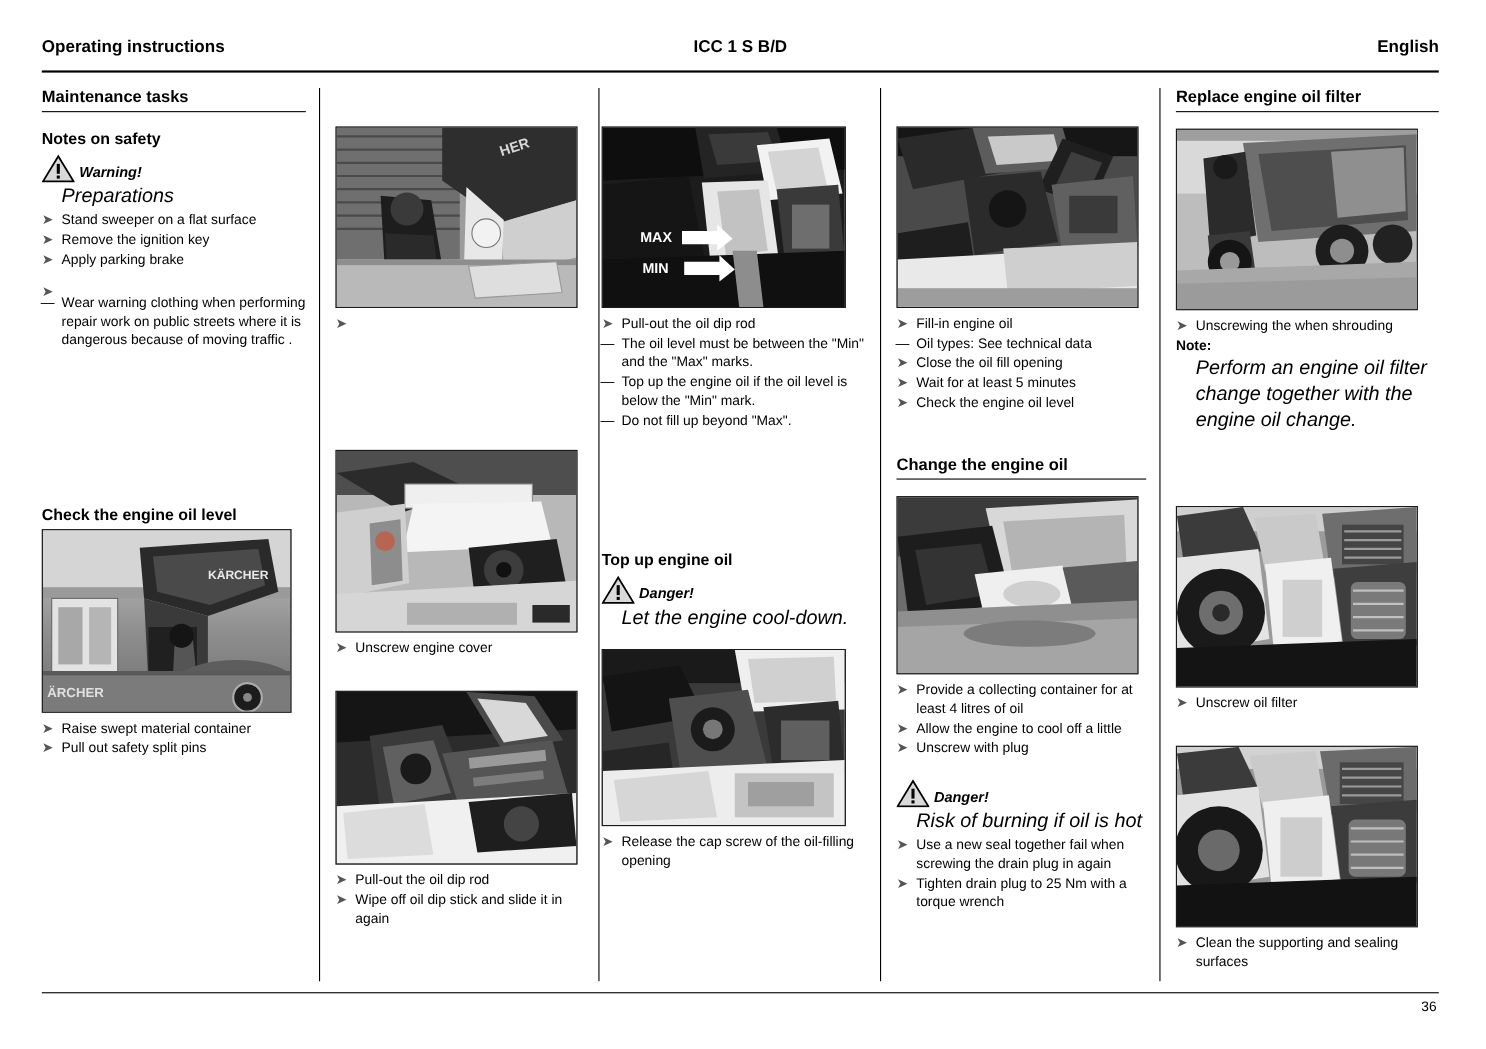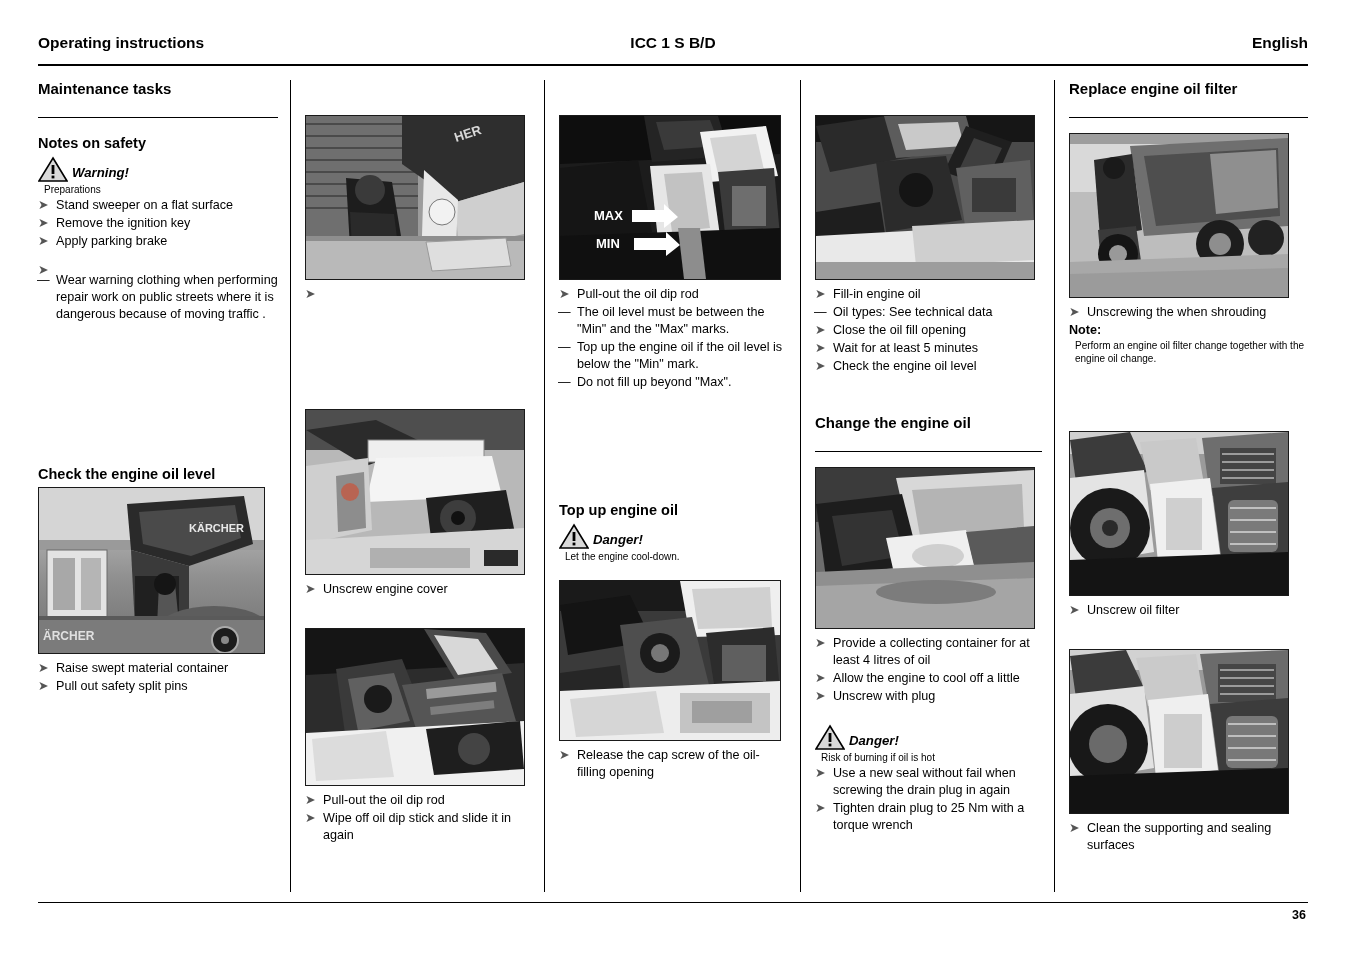--- a/index.html
+++ b/index.html
@@ -45,21 +45,20 @@
   }
   .header .h-right { text-align: center; margin-left: auto; position: relative; }
 
   
   .footer {
     position: absolute;
     left: 38px; top: 902px;
     width: 1270px;
     border-top: 1.5px solid #000;
     height: 36px;
-    font-weight: bold;
   }
   .footer .pageno {
     position: absolute;
     right: 2px; top: 5px;
     font-size: 12.5px;
   }
 
   
   .cols {
     position: absolute;
@@ -67,48 +66,49 @@
     width: 1270px;
     height: 812px;
     display: flex;
   }
   .col {
     position: relative;
     box-sizing: border-box;
   }
   .col-1 { width: 252px; padding-right: 12px; }
   .col-2 { width: 254px; padding-left: 14px; padding-right: 12px; border-left: 1.3px solid #000; }
-  .col-3 { width: 256px; padding-left: 14px; padding-right: 12px; border-left: 1.3px solid #000; }
+  .col-3 { width: 256px; padding-left: 2px; padding-right: 12px; border-left: 1.3px solid #000; }
   .col-4 { width: 254px; padding-left: 14px; padding-right: 12px; border-left: 1.3px solid #000; }
   .col-5 { width: 254px; padding-left: 14px; padding-right: 0px; border-left: 1.3px solid #000; }
 
   
   h2.sect {
     font-size: 15px;
     font-weight: bold;
     margin: 0 0 5px 0;
-    padding-bottom: 20px;
+    padding-bottom: 4px;
     border-bottom: 1.4px solid #000;
     line-height: 1.15;
   }
   h3.sub {
     font-size: 14.5px;
     font-weight: bold;
     margin: 0 0 4px 0;
     line-height: 1.15;
   }
   p.body {
     font-size: 12.6px;
     line-height: 1.32;
     margin: 0 0 6px 0;
   }
   p.ital {
-    font-size: 10px;
+    font-size: 18px;
+    font-style: italic;
     line-height: 1.32;
-    margin: 0 0 1px 6px;
+    margin: 0 0 1px 18px;
   }
   .note-label {
     font-size: 12.6px;
     font-weight: bold;
     line-height: 1.32;
     margin: 0;
   }
   ul.steps {
     list-style: none;
     margin: 0 0 0 0;
@@ -471,21 +471,21 @@
         <svg class="tri" viewBox="0 0 30 26">
           <polygon points="15,2 29,25 1,25" fill="#d9d9d9" stroke="#000" stroke-width="1.6"></polygon>
           <rect x="13.6" y="9" width="2.8" height="9" fill="#000"></rect>
           <rect x="13.6" y="19.6" width="2.8" height="2.8" fill="#000"></rect>
         </svg>
         <span class="warnword">Danger!</span>
       </div>
       <p class="ital">Risk of burning if oil is hot</p>
 
       <ul class="steps">
-        <li><span class="mk">➤</span><span>Use a new seal without fail when screwing the drain plug in again</span></li>
+        <li><span class="mk">➤</span><span>Use a new seal together fail when screwing the drain plug in again</span></li>
         <li><span class="mk">➤</span><span>Tighten drain plug to 25 Nm with a torque wrench</span></li>
       </ul>
     </div>
 
     <div class="col col-5">
       <h2 class="sect">Replace engine oil filter</h2>
 
       <div style="height:10px"></div>
 
       <div class="photo" style="width:218px;height:163px;">

